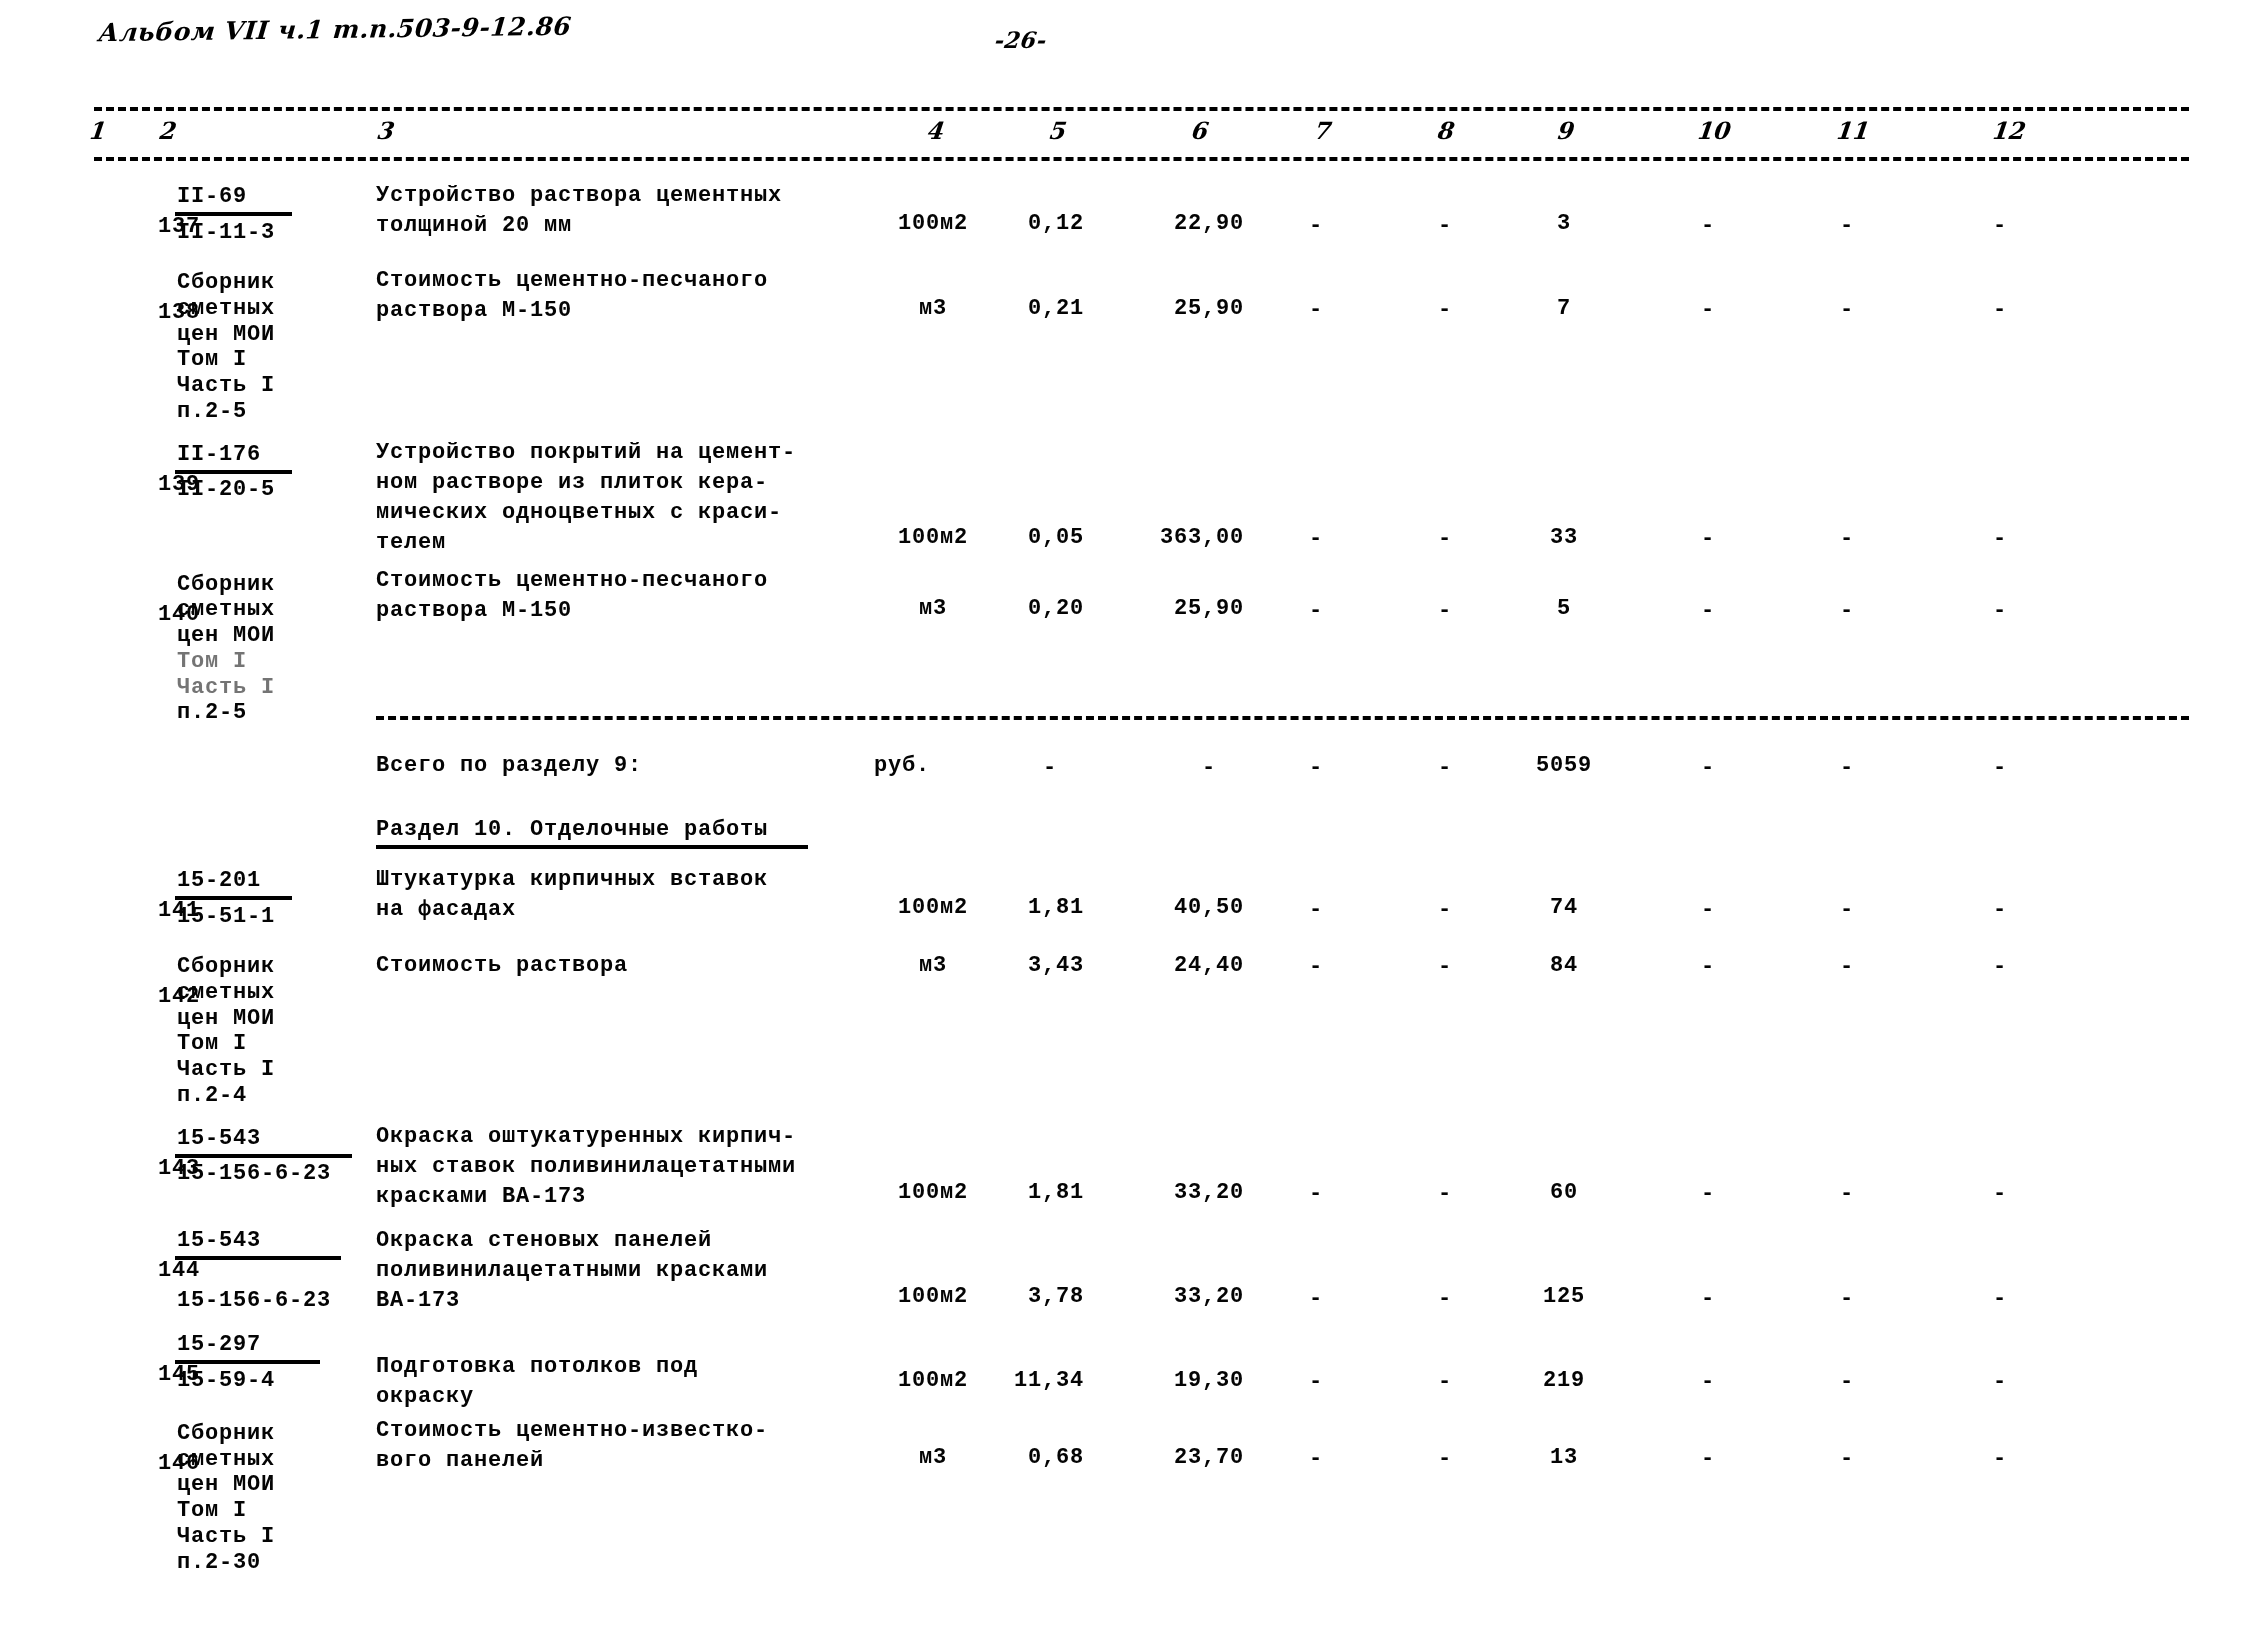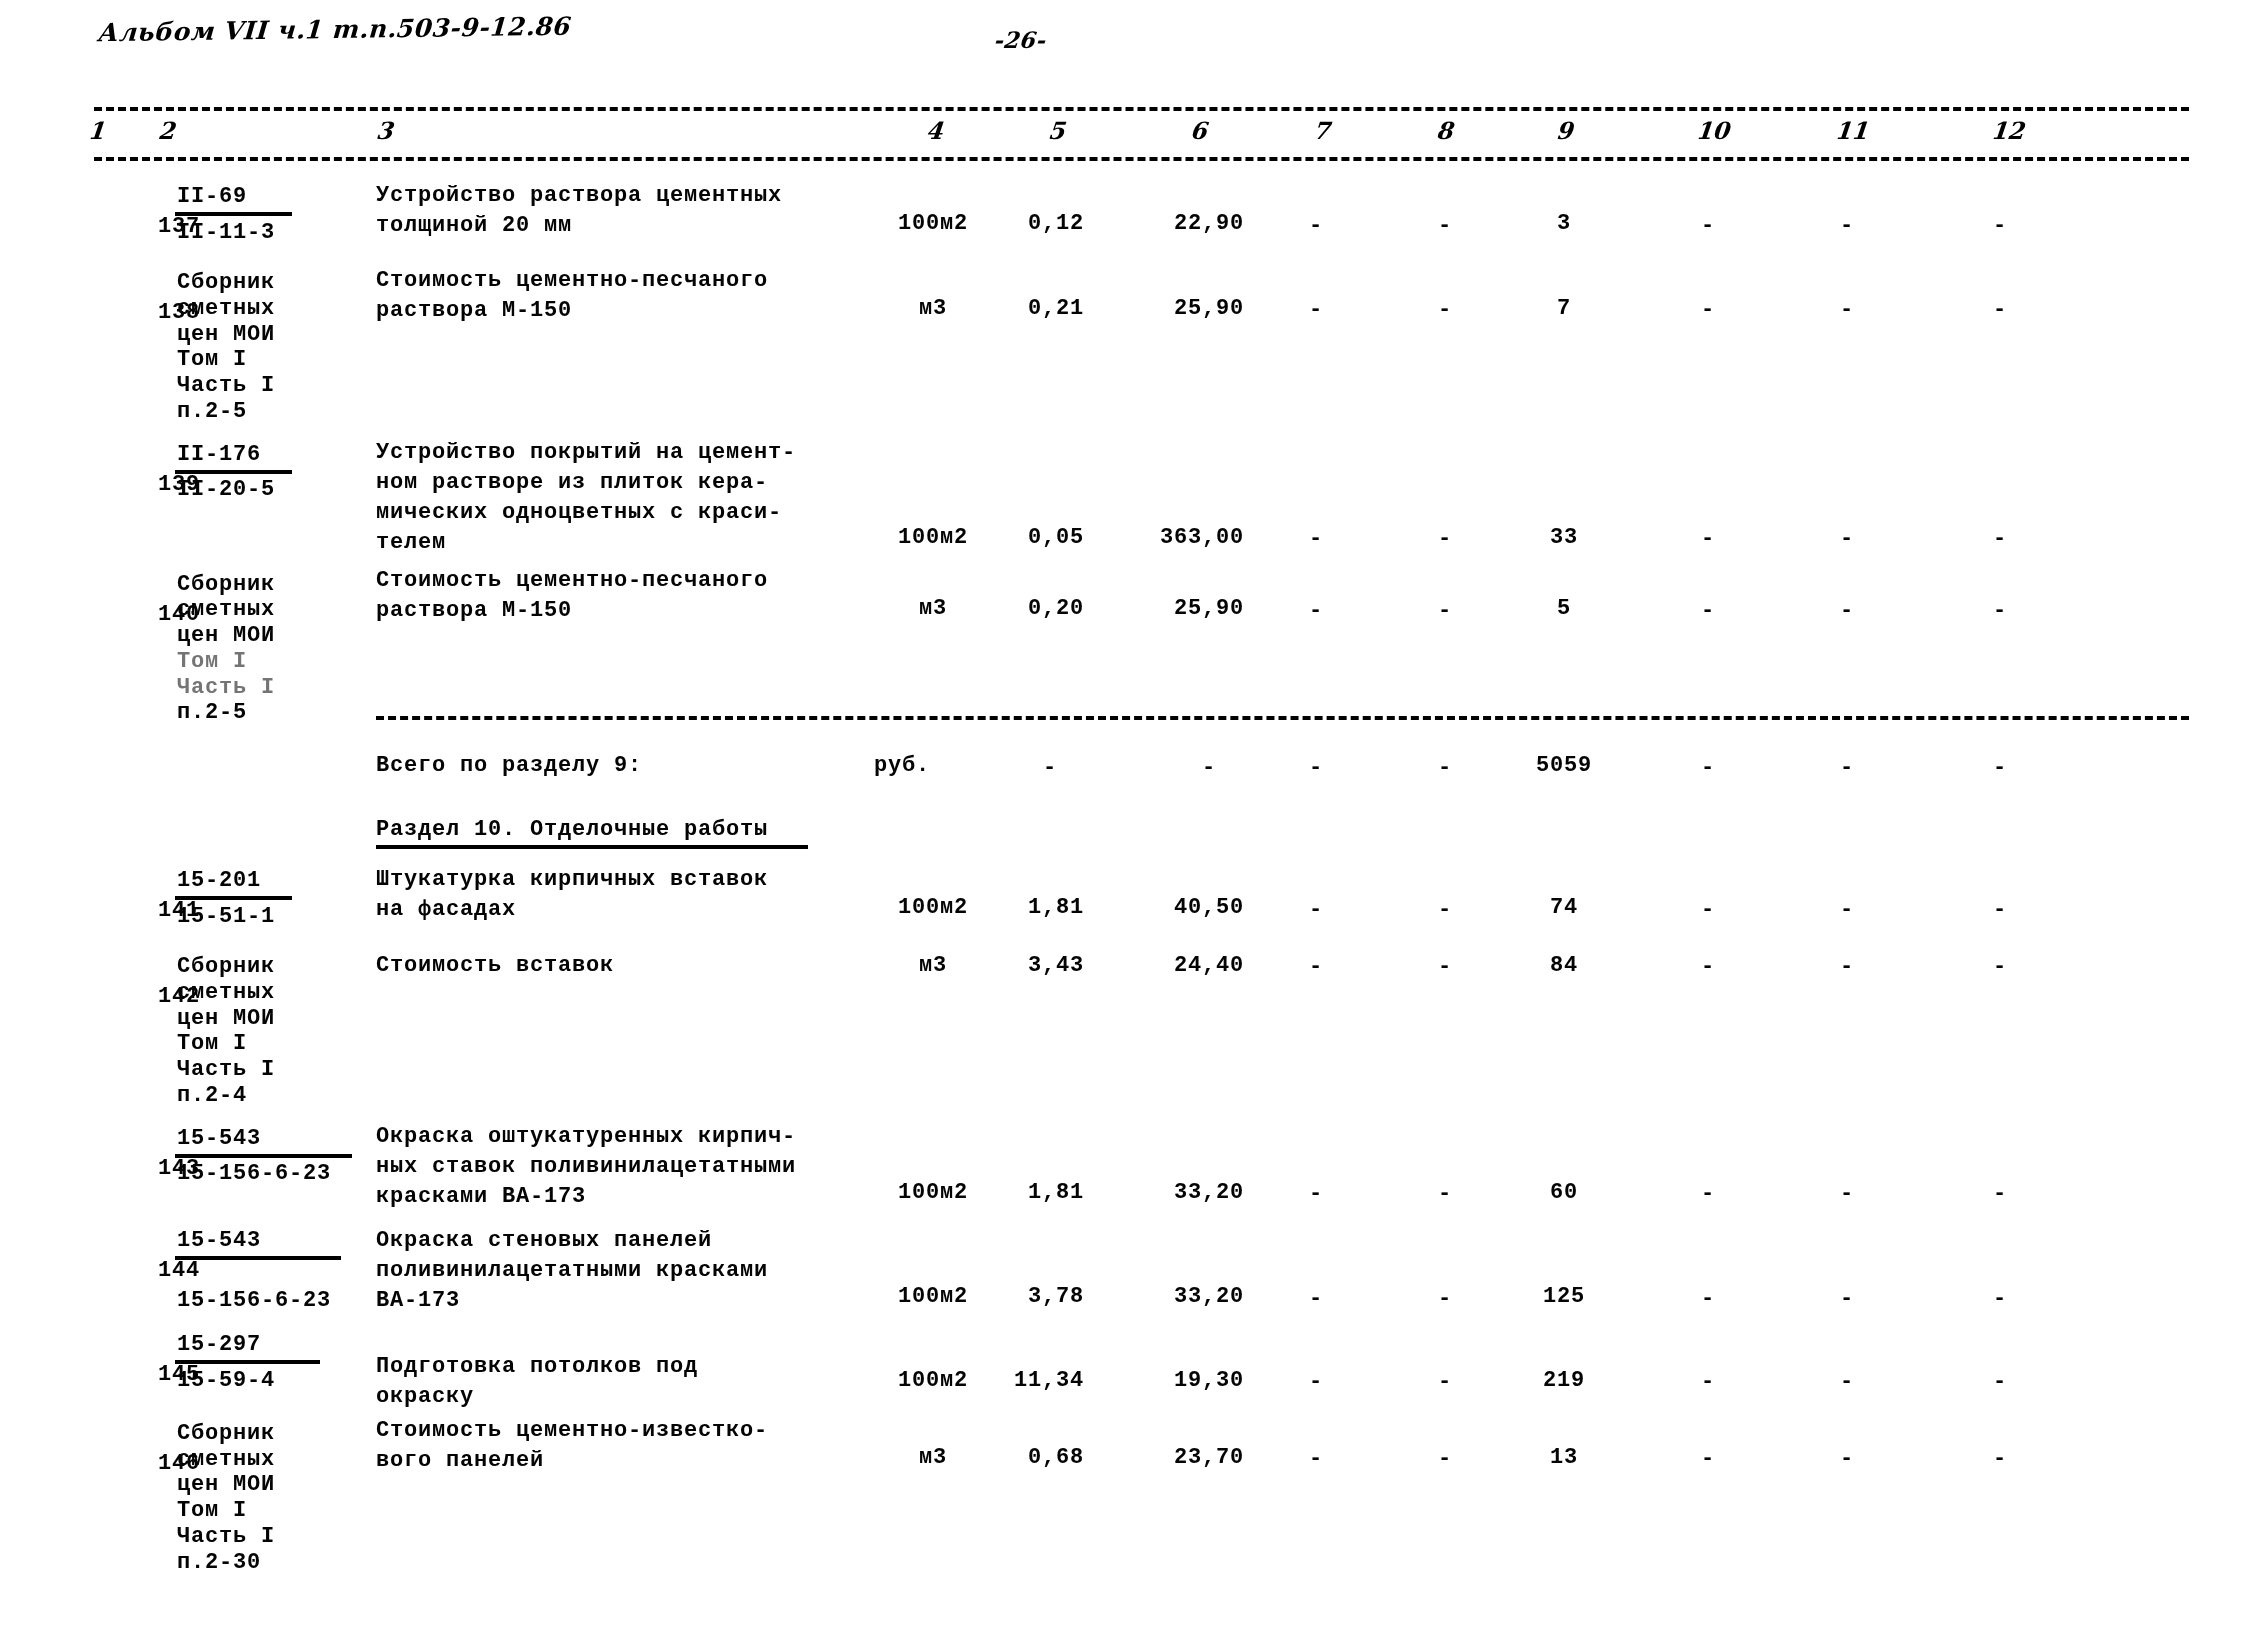--- a/index.html
+++ b/index.html
@@ -245,21 +245,21 @@
 
   <div class="cell" style="left:102px;top:952px">
     <span>142</span>
   </div>
   <div class="cell" style="left:177px;top:952px">Сборник</div>
   <div class="cell" style="left:177px;top:978px">сметных</div>
   <div class="cell" style="left:177px;top:1004px">цен МОИ</div>
   <div class="cell" style="left:177px;top:1029px">Том I</div>
   <div class="cell" style="left:177px;top:1055px">Часть I</div>
   <div class="cell" style="left:177px;top:1081px">п.2-4</div>
-  <div class="cell" style="left:376px;top:951px">Стоимость вставок</div>
+  <div class="cell" style="left:376px;top:951px">Стоимость раствора</div>
   <div class="cell center" style="left:874px;top:951px;width:118px">м3</div>
   <div class="cell num" style="left:982px;top:951px;width:102px">3,43</div>
   <div class="cell num" style="left:1105px;top:951px;width:139px">24,40</div>
   <div class="dash" style="left:1309px;top:956px">-</div>
   <div class="dash" style="left:1438px;top:956px">-</div>
   <div class="cell center" style="left:1524px;top:951px;width:80px">84</div>
   <div class="dash" style="left:1701px;top:956px">-</div>
   <div class="dash" style="left:1840px;top:956px">-</div>
   <div class="dash" style="left:1993px;top:956px">-</div>
 

